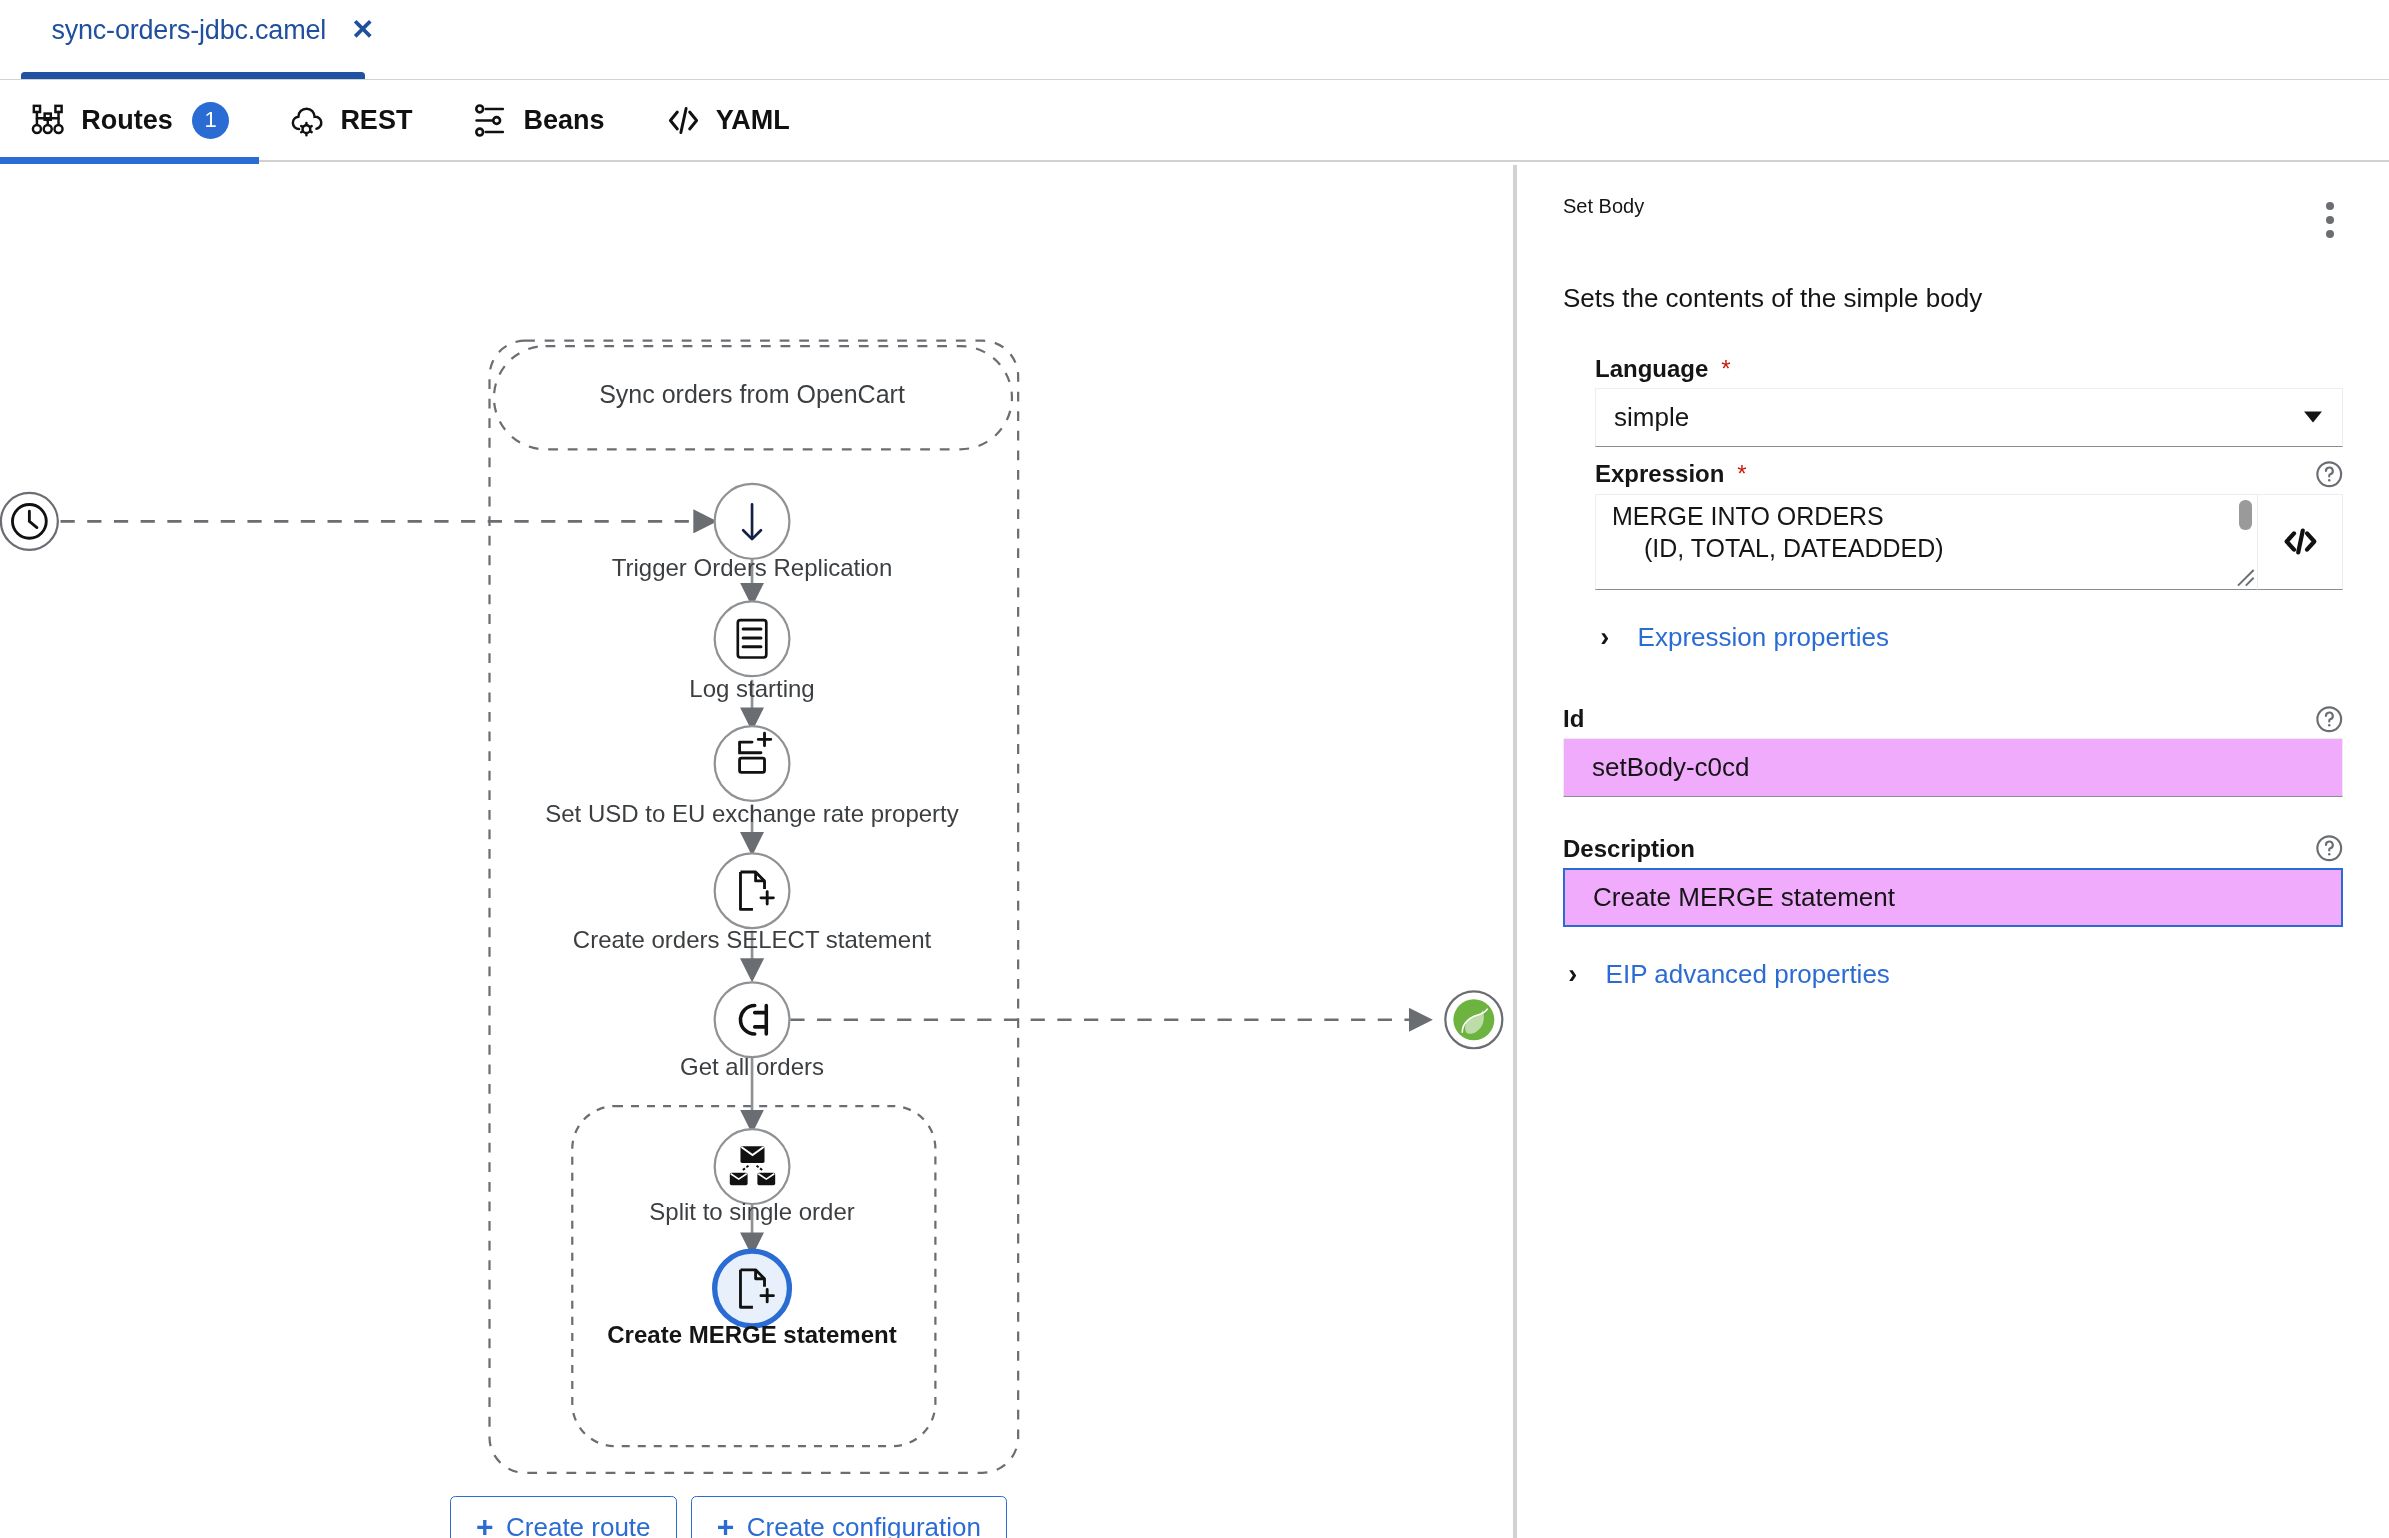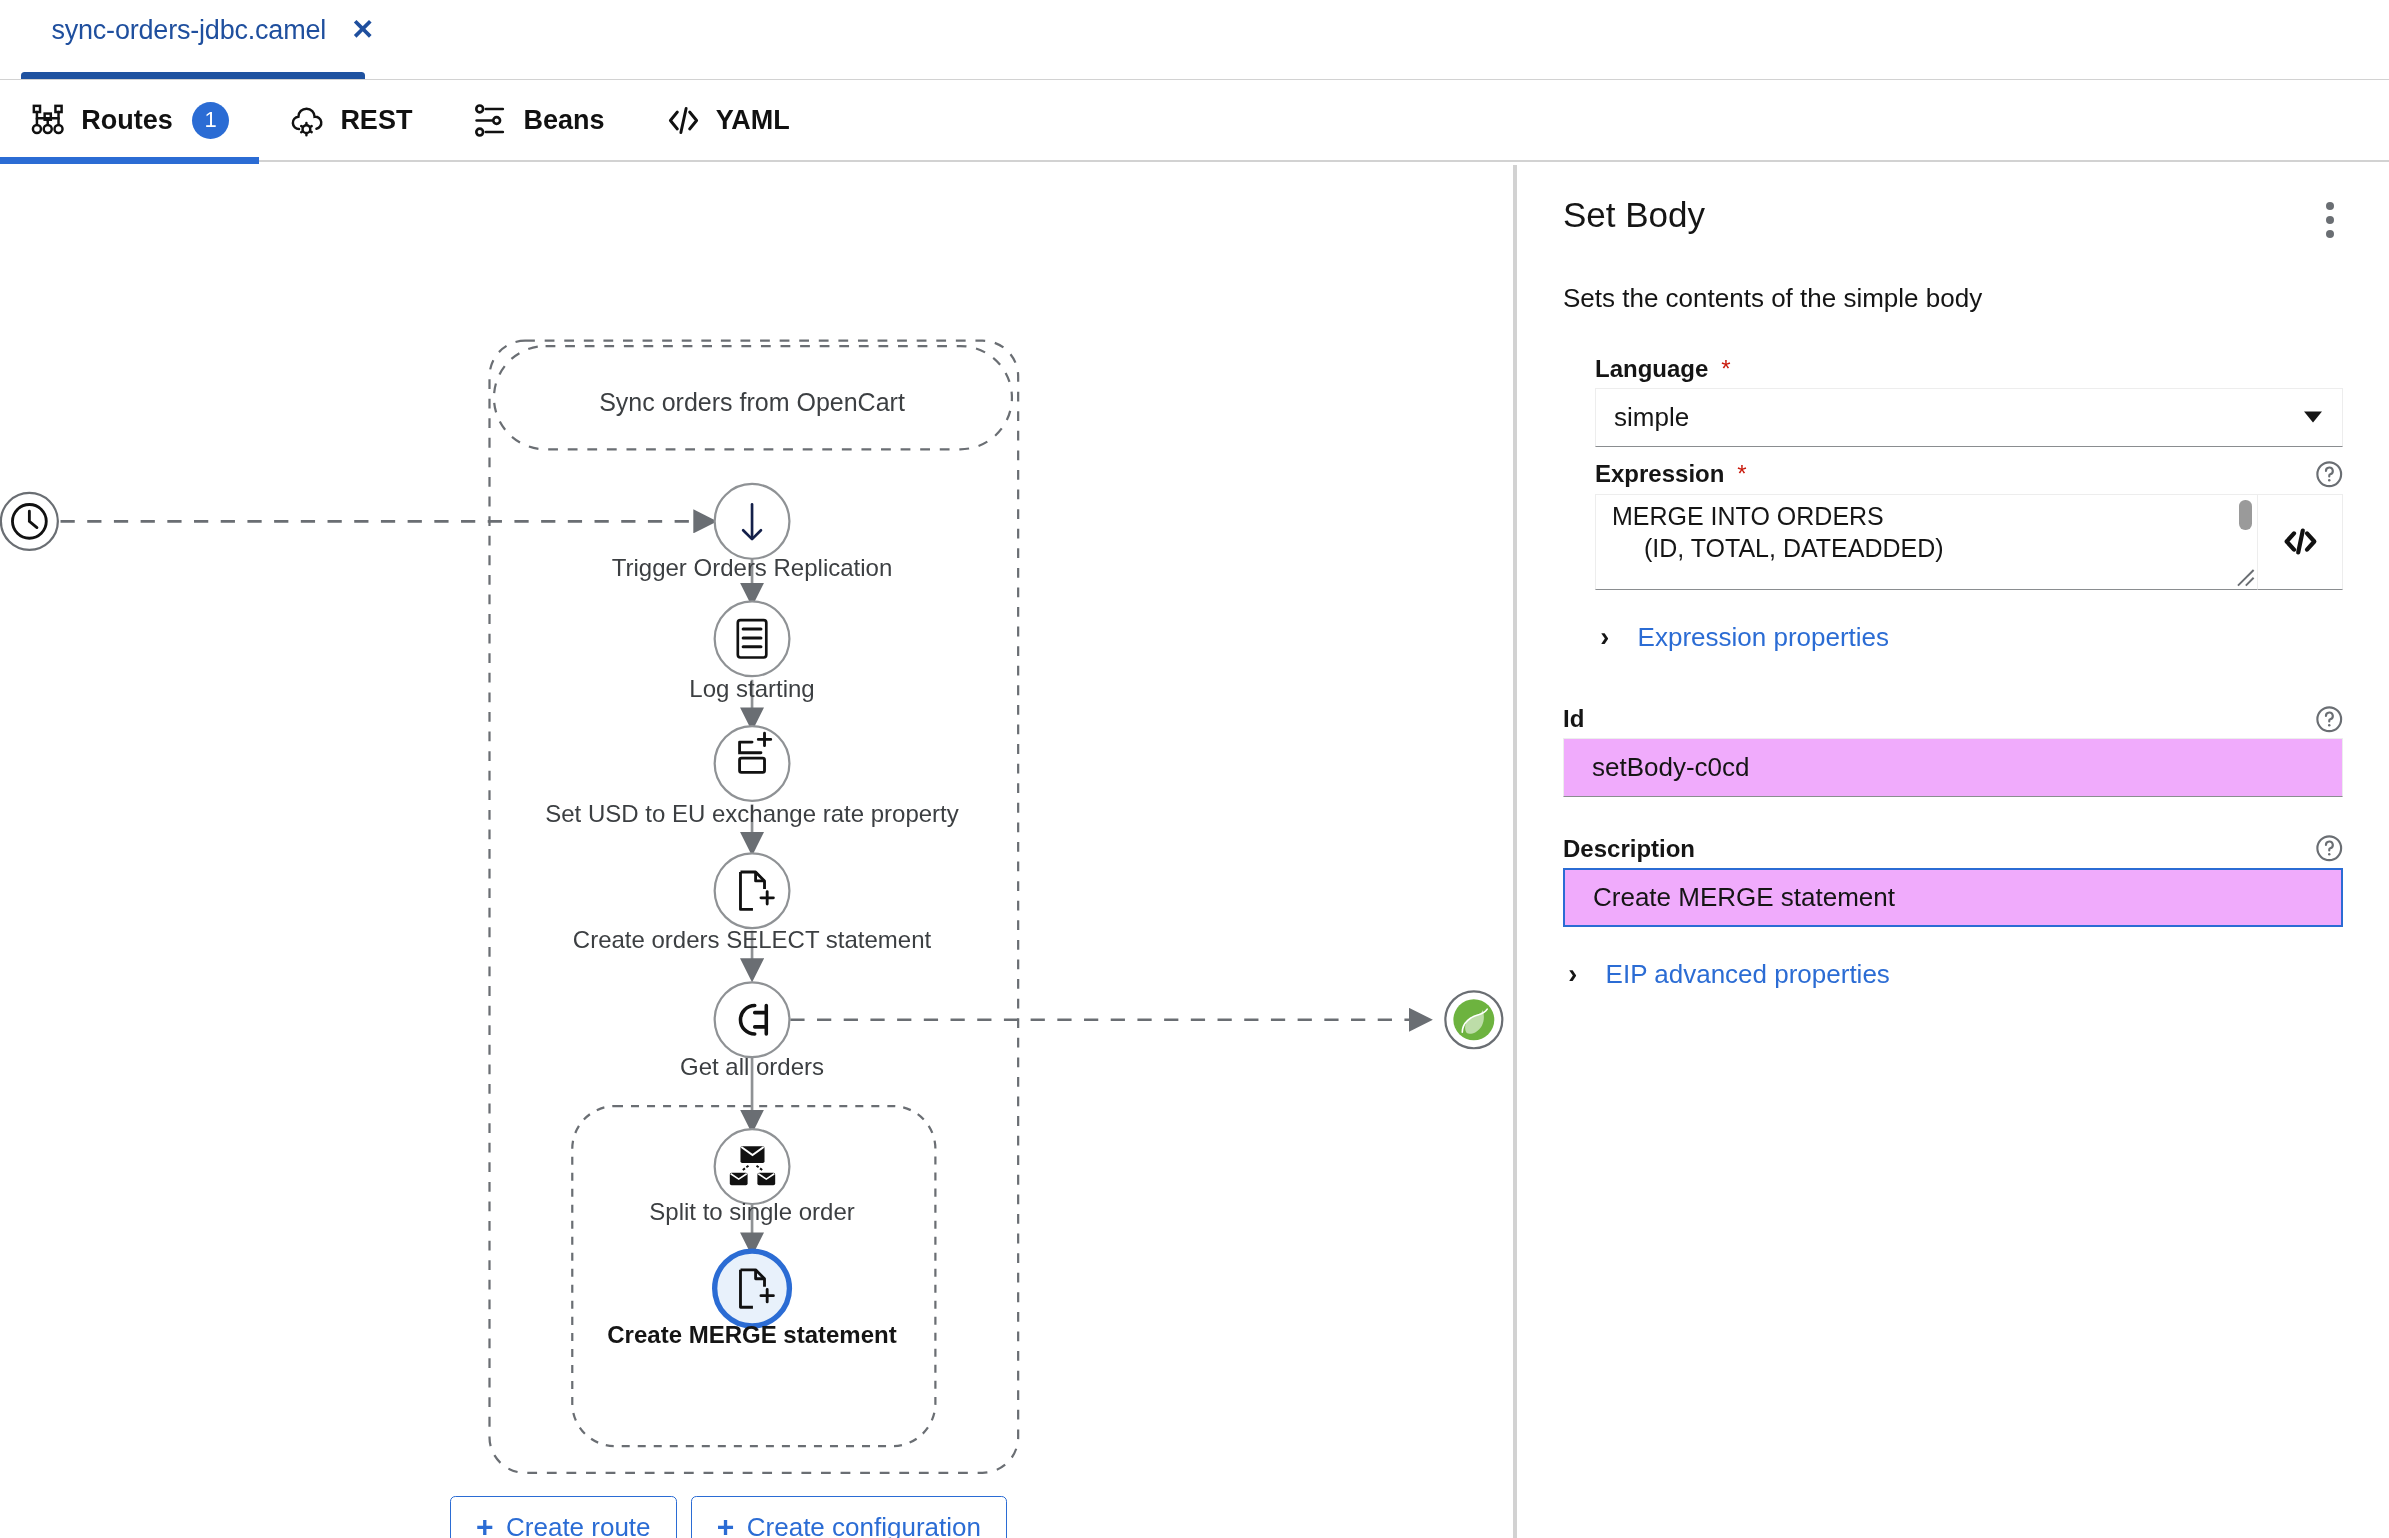--- a/index.html
+++ b/index.html
@@ -87,21 +87,20 @@
     font-size: 24px; color: #3c3f42;
     text-align: center; white-space: nowrap;
     transform: translateX(-50%);
   }
   .node-label.selected { font-weight: bold; color: #151515; }
   .group-label {
     position: absolute;
     font-size: 25px; color: #3c3f42;
     text-align: center; white-space: nowrap;
     transform: translateX(-50%);
-    margin-top: 8px;
   }
 
   .canvas-btn-row {
     position: absolute; left: 450px; top: 1331px;
     display: flex; gap: 14.2px;
   }
   .canvas-btn {
     display: flex; align-items: center; gap: 12.5px;
     height: 62px; padding: 0 25px;
     border: 1.8px solid #2b6cd4; border-radius: 5.3px;
@@ -119,21 +118,21 @@
     position: absolute; left: 1517px; top: 165px;
     width: 872px; height: 1374px;
     background: #fff;
     padding: 0;
   }
   .panel-header {
     position: relative;
     padding: 30px 46px 0 46px;
     display: flex; align-items: flex-start; justify-content: space-between;
   }
-  .panel-title { font-size: 35px; color: #151515; }
+  .panel-title { font-size: 20px; color: #151515; }
   .kebab {
     display: flex; flex-direction: column; gap: 6.2px;
     padding: 7.1px 9px; cursor: pointer;
   }
   .kebab span { display: block; width: 8px; height: 8px; border-radius: 50%; background: #6a6e73; }
   .panel-desc {
     padding: 37px 46px 0 46px;
     font-size: 26px; color: #151515;
   }
 

